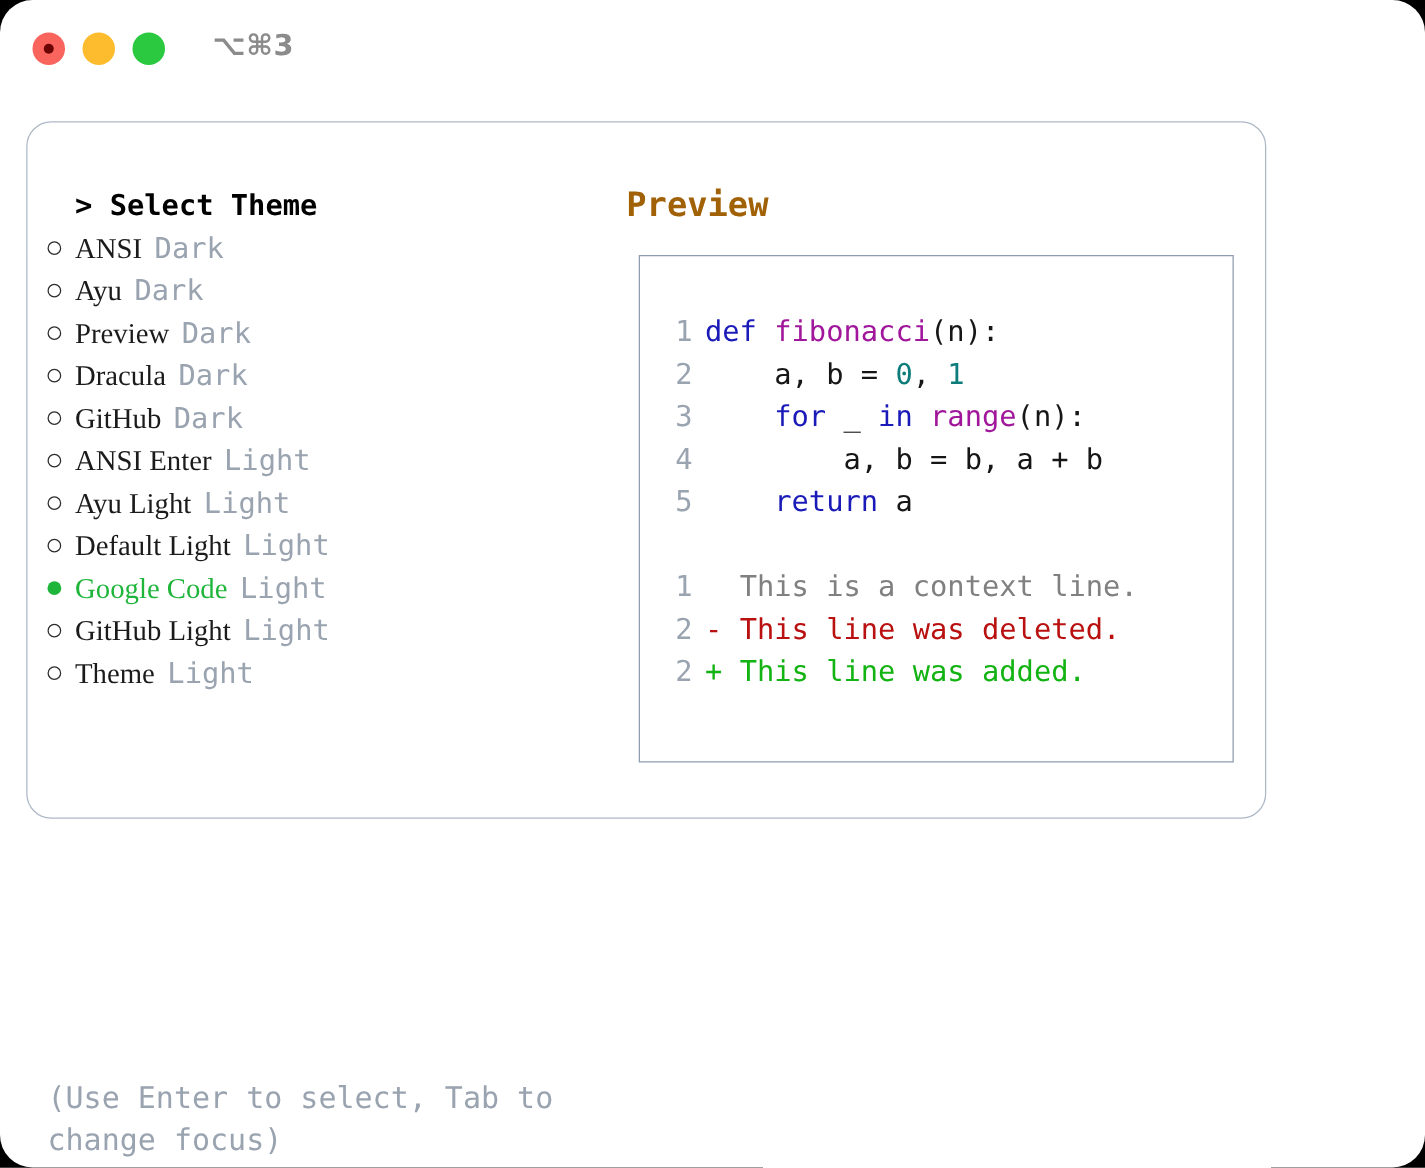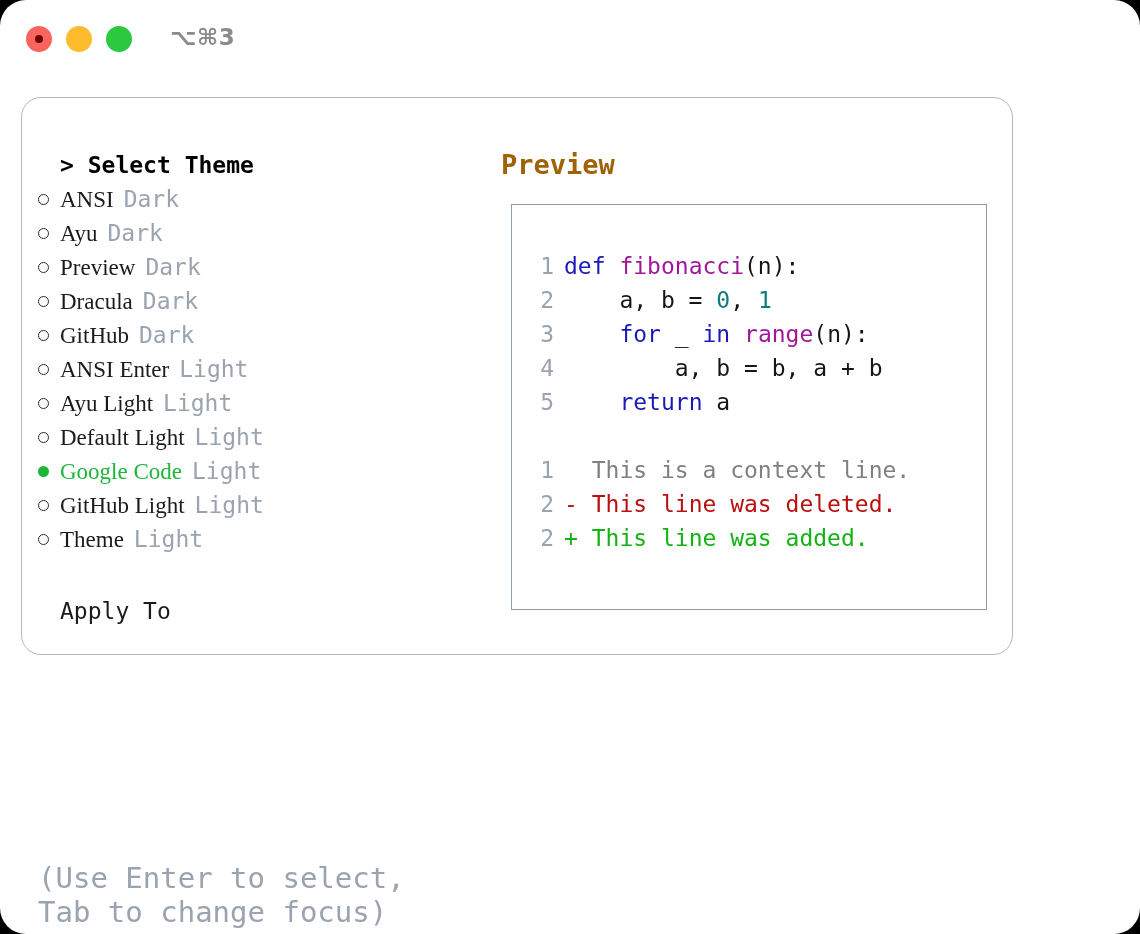--- a/index.html
+++ b/index.html
@@ -117,21 +117,21 @@
   .name { color: #1b1b1b; font-family: Liberation Serif, serif; }
   .name.sel { color: #1eb53a; }
   .variant { color: #9aa3b0; margin-left: 10px; }
   .gap-section { height: 38px; }
 
   #hint {
     position: absolute;
     left: 16px;
     top: 763px;
     width: 410px;
-    font-size: 29px;
+    font-size: 24px;
     line-height: 34px;
     color: #9aa3b0;
   }
 
   
   #right-col {
     position: absolute;
     left: 479px;
     top: 50px;
   }
@@ -203,23 +203,20 @@
           <div class="row"><span class="marker-ring"></span><span class="name">ANSI Enter</span><span class="variant">Light</span></div>
           <div class="row"><span class="marker-ring"></span><span class="name">Ayu Light</span><span class="variant">Light</span></div>
           <div class="row"><span class="marker-ring"></span><span class="name">Default Light</span><span class="variant">Light</span></div>
           <div class="row"><span class="marker-dot"></span><span class="name sel">Google Code</span><span class="variant">Light</span></div>
           <div class="row"><span class="marker-ring"></span><span class="name">GitHub Light</span><span class="variant">Light</span></div>
           <div class="row"><span class="marker-ring"></span><span class="name">Theme</span><span class="variant">Light</span></div>
         </div>
 
       <div class="gap-section"></div>
 
-      <div class="row">
-        <span class="marker-blank"></span><span>Apply To</span>
-      </div>
     </div>
 
     <div id="hint">(Use Enter to select, Tab to change focus)</div>
 
     <div id="right-col">
       <div id="preview-title">Preview</div>
     </div>
 
     <div id="preview-box">
       <div id="code"><div><span class="ln">1</span><span class="kw">def </span><span class="fn">fibonacci</span><span class="pl">(n):</span></div><div><span class="ln">2</span><span class="pl">    a, b = </span><span class="num">0</span><span class="pl">, </span><span class="num">1</span></div><div><span class="ln">3</span><span class="pl">    </span><span class="kw">for</span><span class="pl"> _ </span><span class="kw">in</span><span class="pl"> </span><span class="fn">range</span><span class="pl">(n):</span></div><div><span class="ln">4</span><span class="pl">        a, b = b, a + b</span></div><div><span class="ln">5</span><span class="pl">    </span><span class="kw">return</span><span class="pl"> a</span></div><div class="blankline"></div><div><span class="ln">1</span><span class="ctx">  </span><span class="ctx">This is a context line.</span></div><div><span class="ln">2</span><span class="del">- </span><span class="del">This line was deleted.</span></div><div><span class="ln">2</span><span class="add">+ </span><span class="add">This line was added.</span></div></div>

